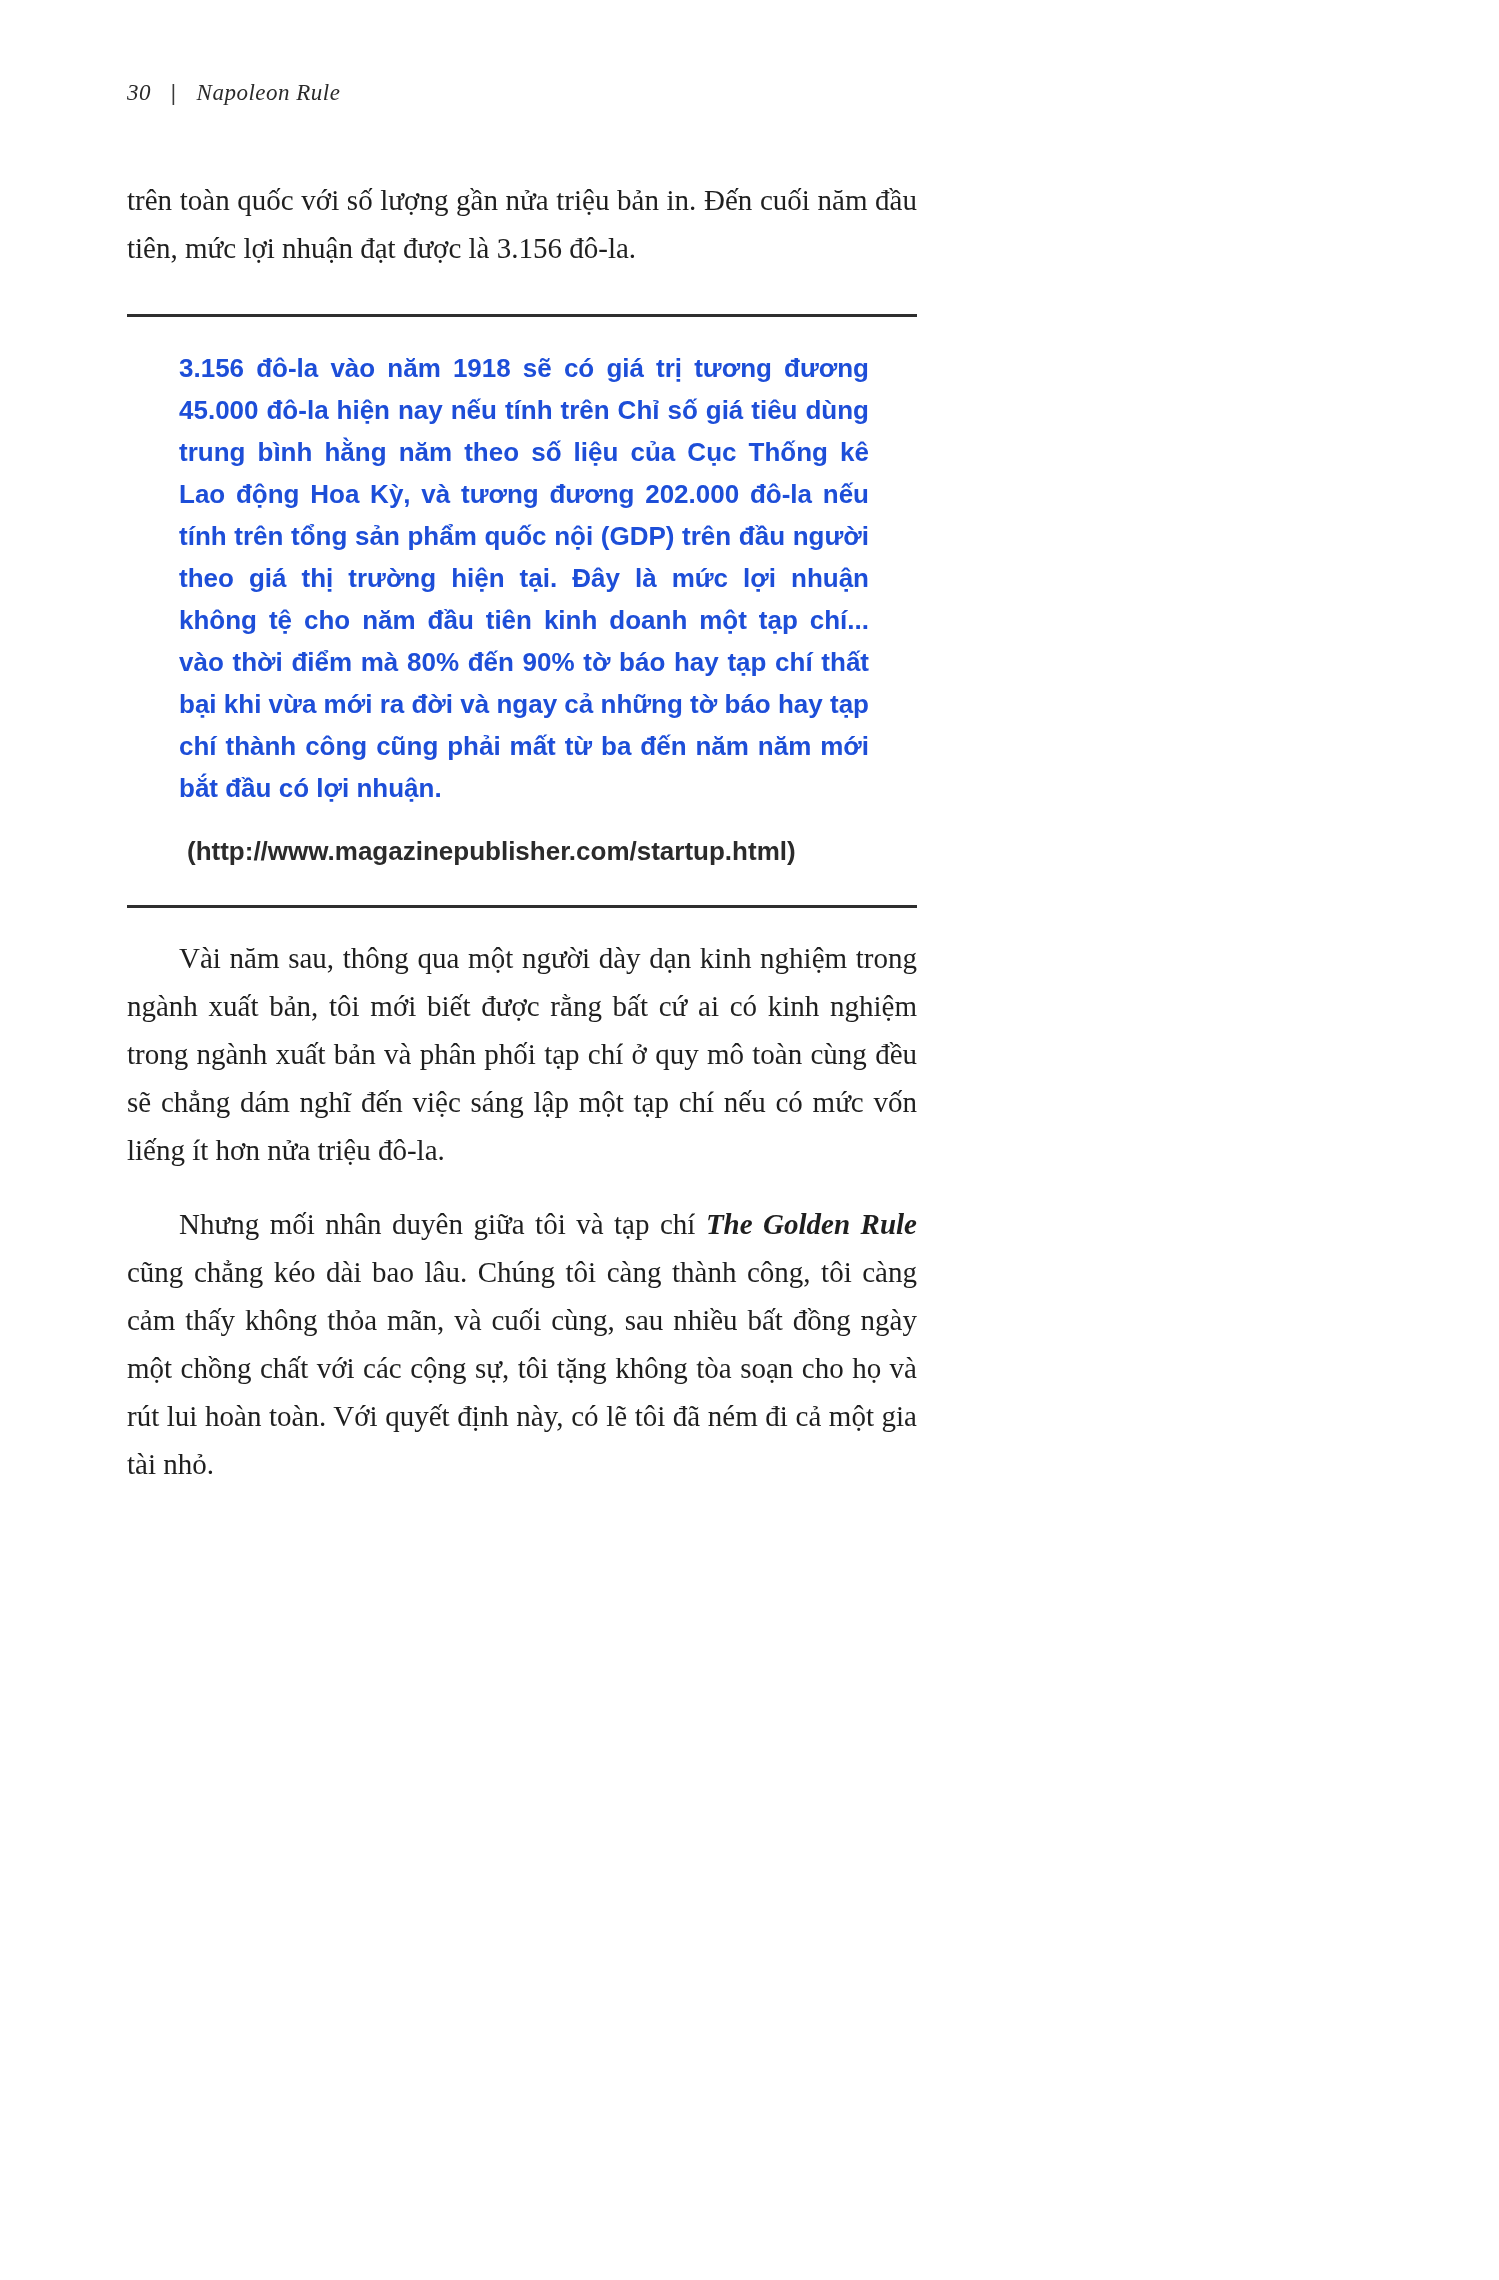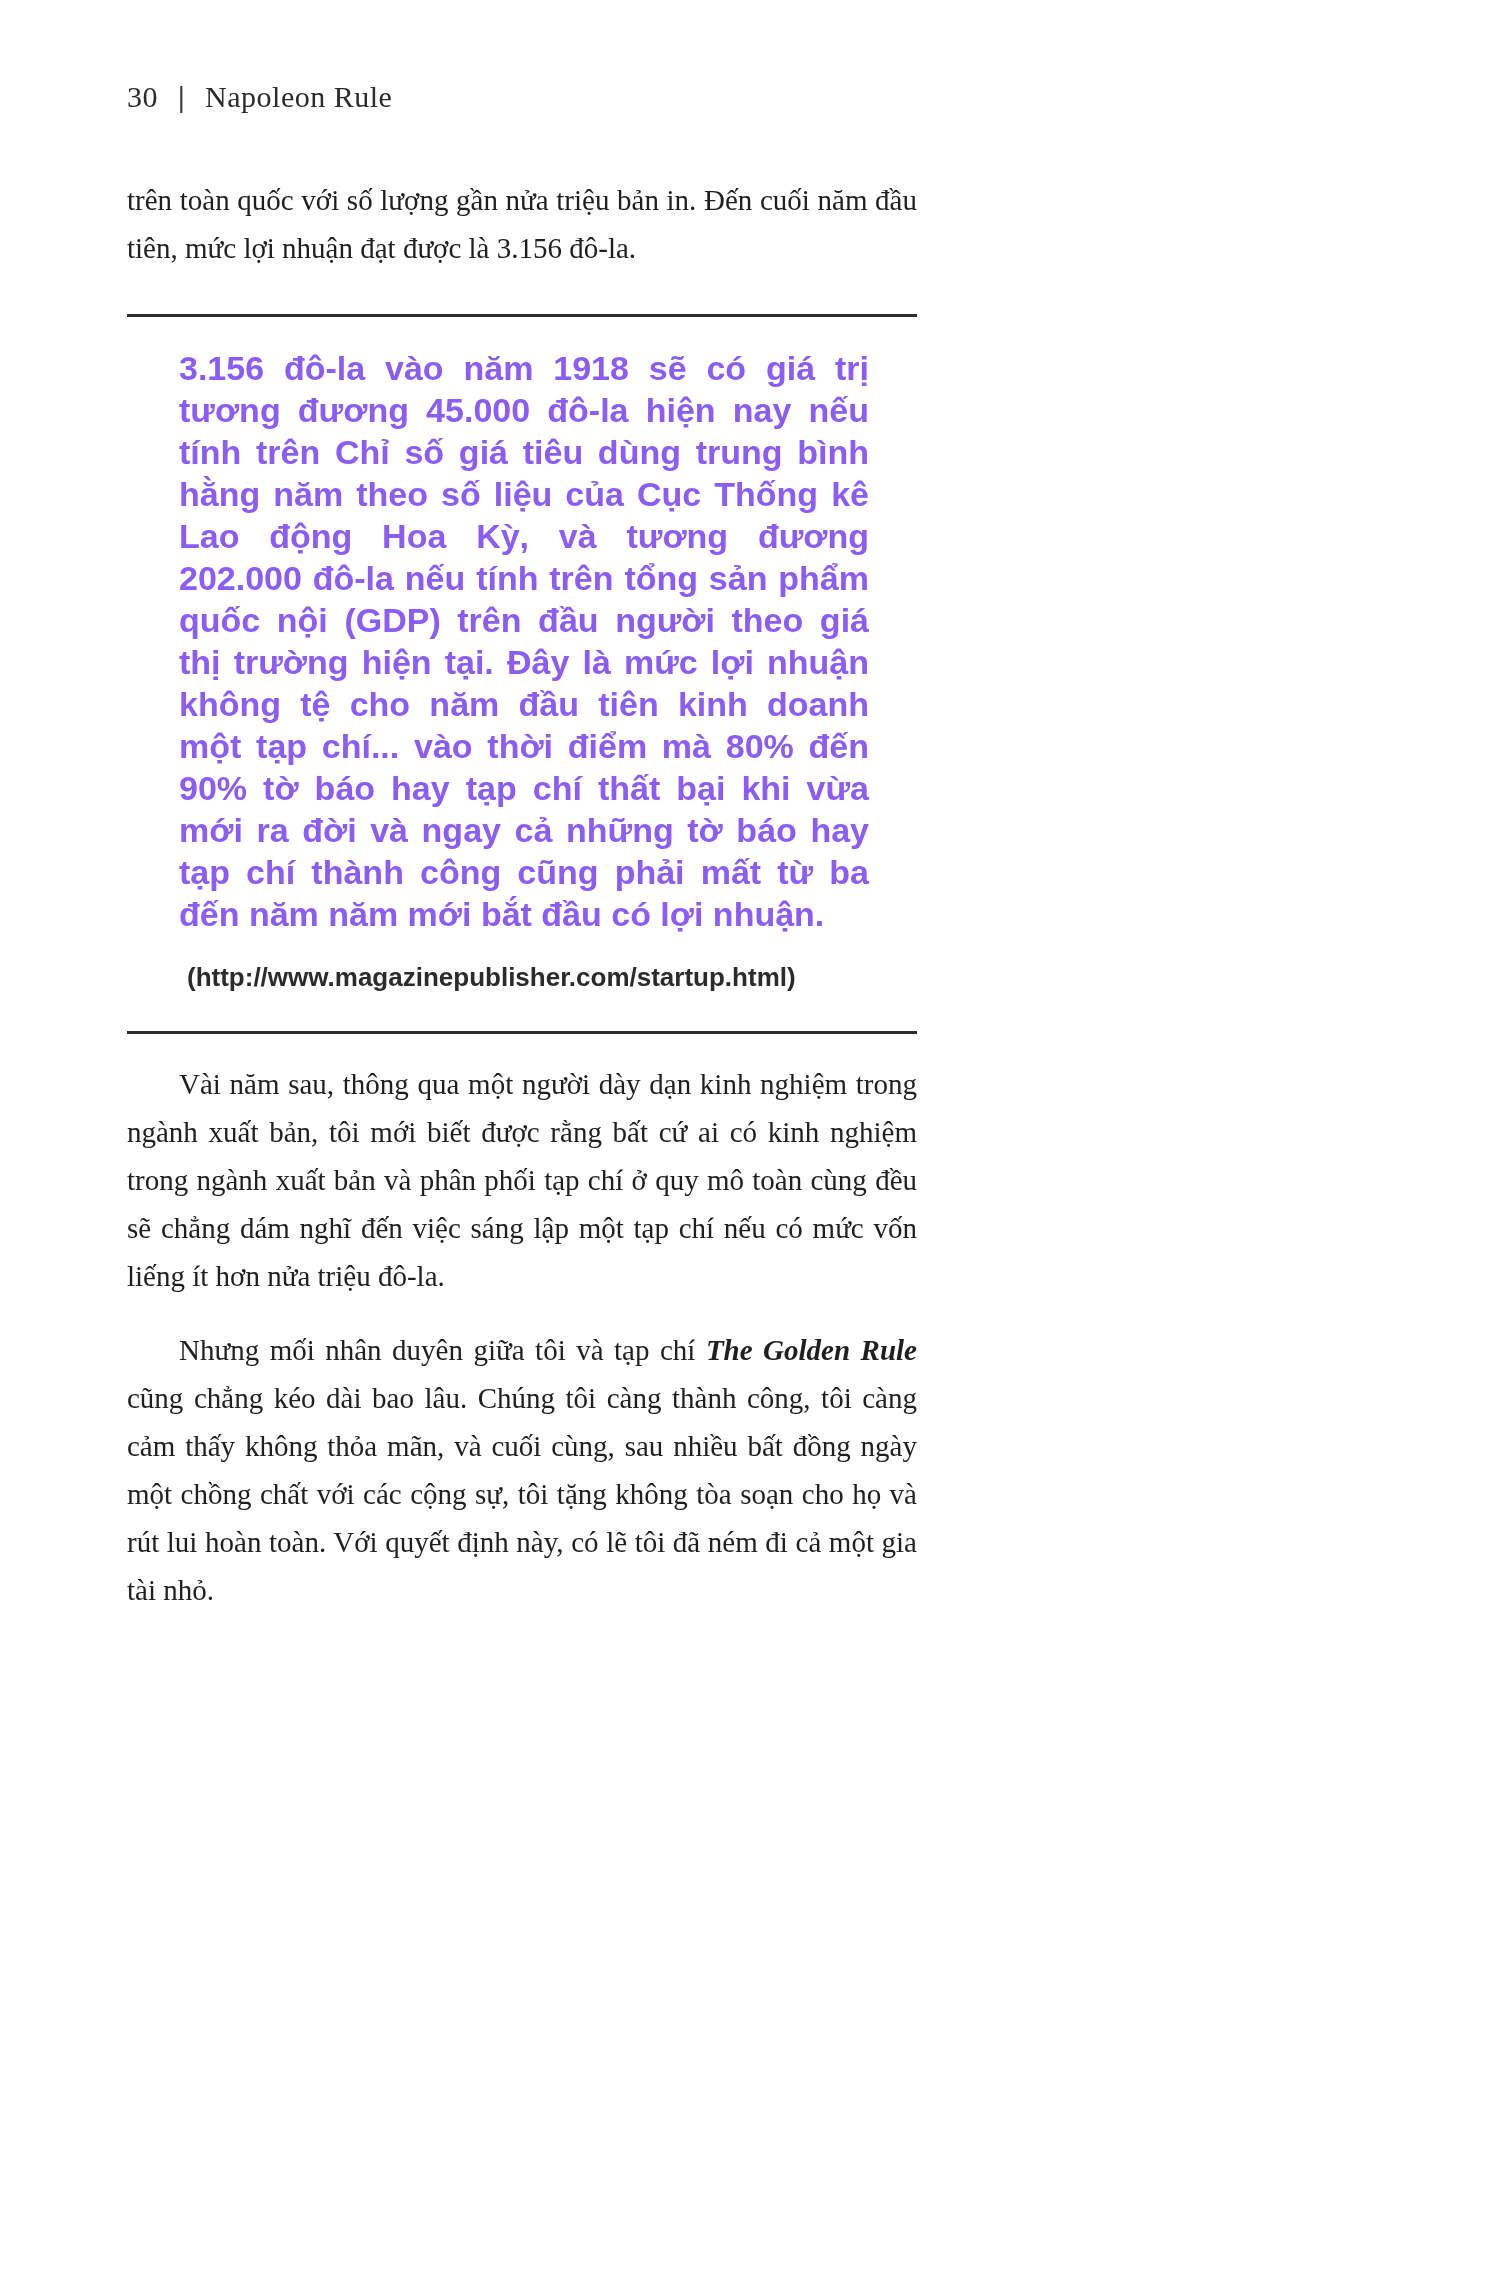--- a/index.html
+++ b/index.html
@@ -18,23 +18,24 @@
     color: #212121;
     overflow: hidden;
   }
   .running-header {
     position: absolute;
     top: 80px;
     left: 127px;
     display: flex;
     align-items: baseline;
     gap: 20px;
-    font-size: 30px;
+    font-size: 23px;
     letter-spacing: 0.5px;
     color: #2b2b2b;
+    font-style: italic;
   }
   .running-header .sep {
     font-weight: bold;
     color: #3a3a3a;
   }
   .content {
     position: absolute;
     top: 176px;
     left: 127px;
     width: 790px;
@@ -64,24 +65,24 @@
     margin-top: 0;
   }
   blockquote.note-block {
     margin: 0;
     padding: 30px 48px 34px 52px;
   }
   .note-text {
     margin: 0;
     font-family: "Liberation Sans", "DejaVu Sans", sans-serif;
     font-weight: 600;
-    font-size: 34px;
+    font-size: 26px;
     line-height: 42px;
     text-align: justify;
-    color: #8b5cf6;
+    color: #1d4ed8;
   }
   .note-url {
     margin: 22px 0 0 8px;
     font-family: "Liberation Sans", "DejaVu Sans", sans-serif;
     font-weight: 600;
     font-size: 26px;
     line-height: 40px;
     color: #2b2b2b;
   }
   em.book-title {

